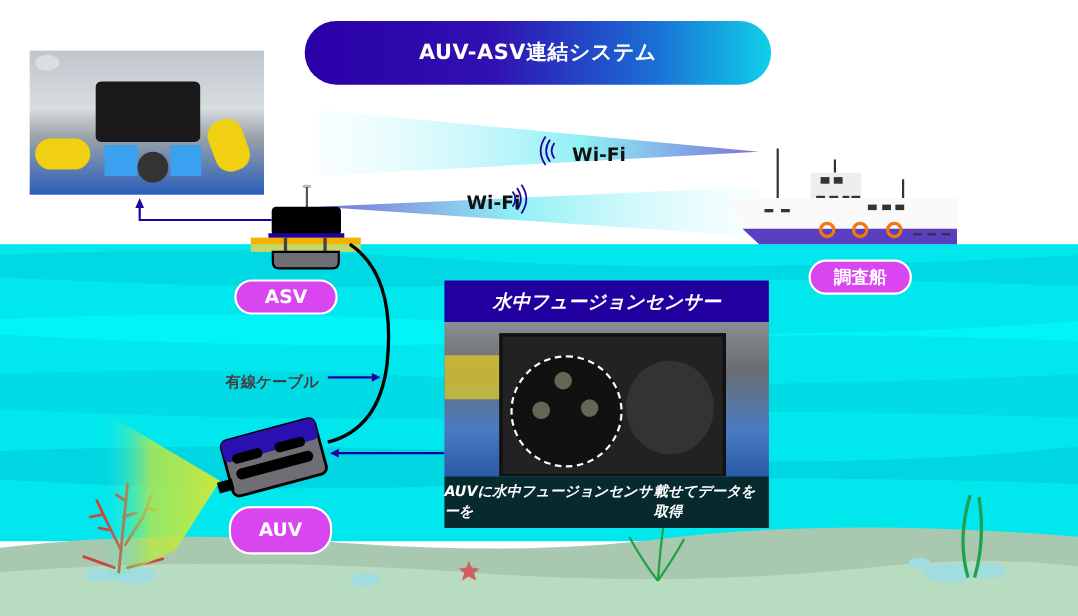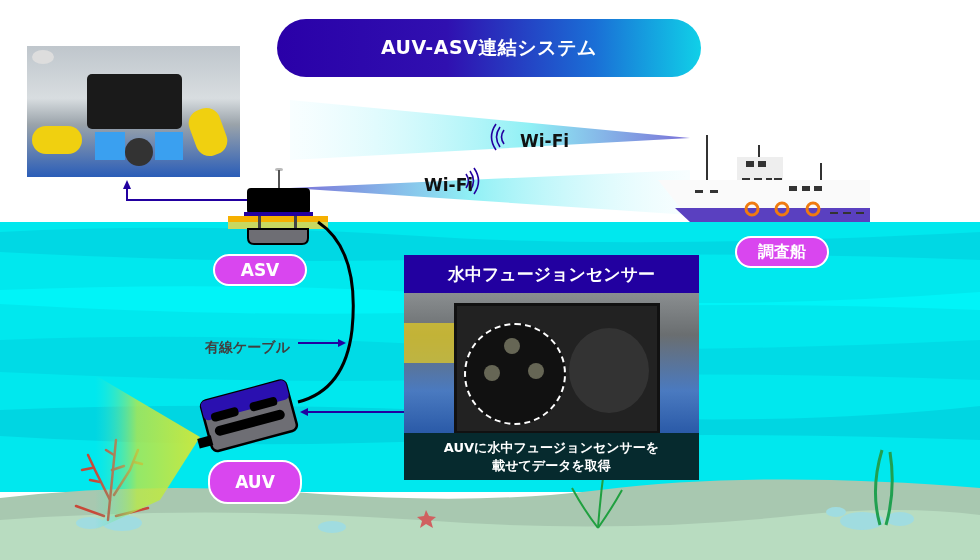--- a/index.html
+++ b/index.html
@@ -13,24 +13,24 @@
   }
   .photo-asv {
     left: 27px; top: 46px; width: 213px; height: 131px; overflow: hidden;
     background: linear-gradient(180deg, #bfc6cc 0%, #d8dde0 40%, #9aa3aa 60%, #2a5db8 100%);
   }
   .pill {
     background: #d946ef; color: #fff; font-weight: bold; border: 2px solid #fff;
     border-radius: 20px; display: flex; align-items: center; justify-content: center;
     box-sizing: border-box;
   }
-  .sensor-box { left: 404px; top: 255px; width: 316px; height: 220px; }
+  .sensor-box { left: 404px; top: 255px; width: 316px; height: 220px; font-style: italic; }
   .sensor-head { position: absolute; left: 0; top: 0; width: 295px; height: 38px; background: #2200a0; color: #fff; font-weight: bold; font-size: 17px; display: flex; align-items: center; justify-content: center; }
   .sensor-photo { position: absolute; left: 0; top: 38px; width: 295px; height: 140px; overflow: hidden; background: linear-gradient(180deg, #8a8e90 0%, #6a6e70 30%, #4a7ac0 70%, #2a5aa8 100%); }
-  .sensor-cap { position: absolute; left: 0; top: 178px; width: 295px; height: 47px; background: #062a2e; color: #fff; font-weight: bold; font-size: 13px; display: flex; flex-direction: column; align-items: center; justify-content: center; line-height: 18px; }
+  .sensor-cap { position: absolute; left: 0; top: 178px; width: 295px; height: 47px; background: #062a2e; color: #fff; font-weight: bold; font-size: 13px; display: flex; flex-direction: row; align-items: center; justify-content: center; line-height: 18px; }
   .cable-label { left: 205px; top: 339px; font-size: 14px; font-weight: bold; color: #404040; }
   .wifi-label { font-size: 17px; font-weight: bold; color: #111; }
 </style>
 </head>
 <body>
 
 <svg class="abs" style="left:0;top:0" width="980" height="560" viewBox="0 0 980 560">
   <defs>
     <linearGradient id="beamUp" x1="0" x2="1" y1="0" y2="0">
       <stop offset="0" stop-color="#e8fcff" stop-opacity="0.3"></stop>

